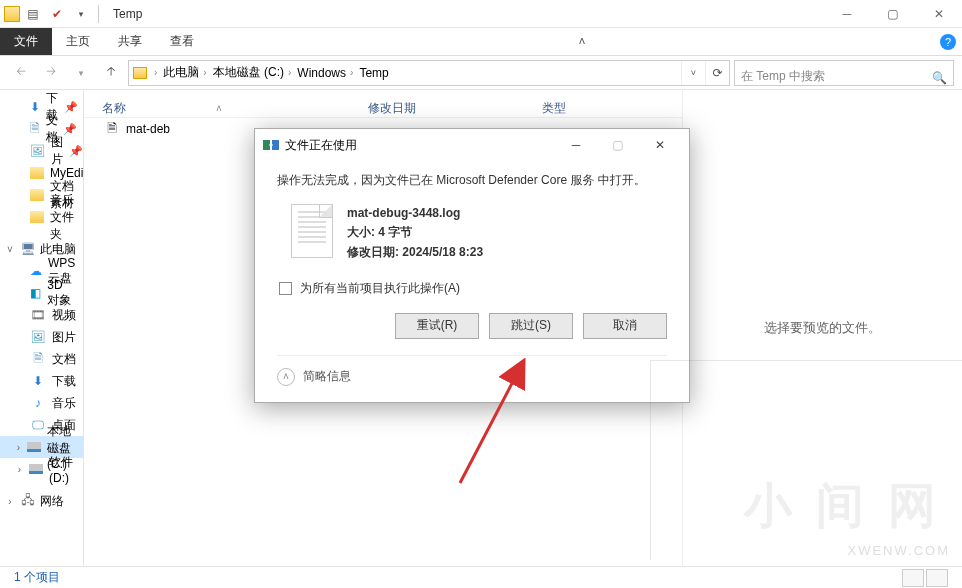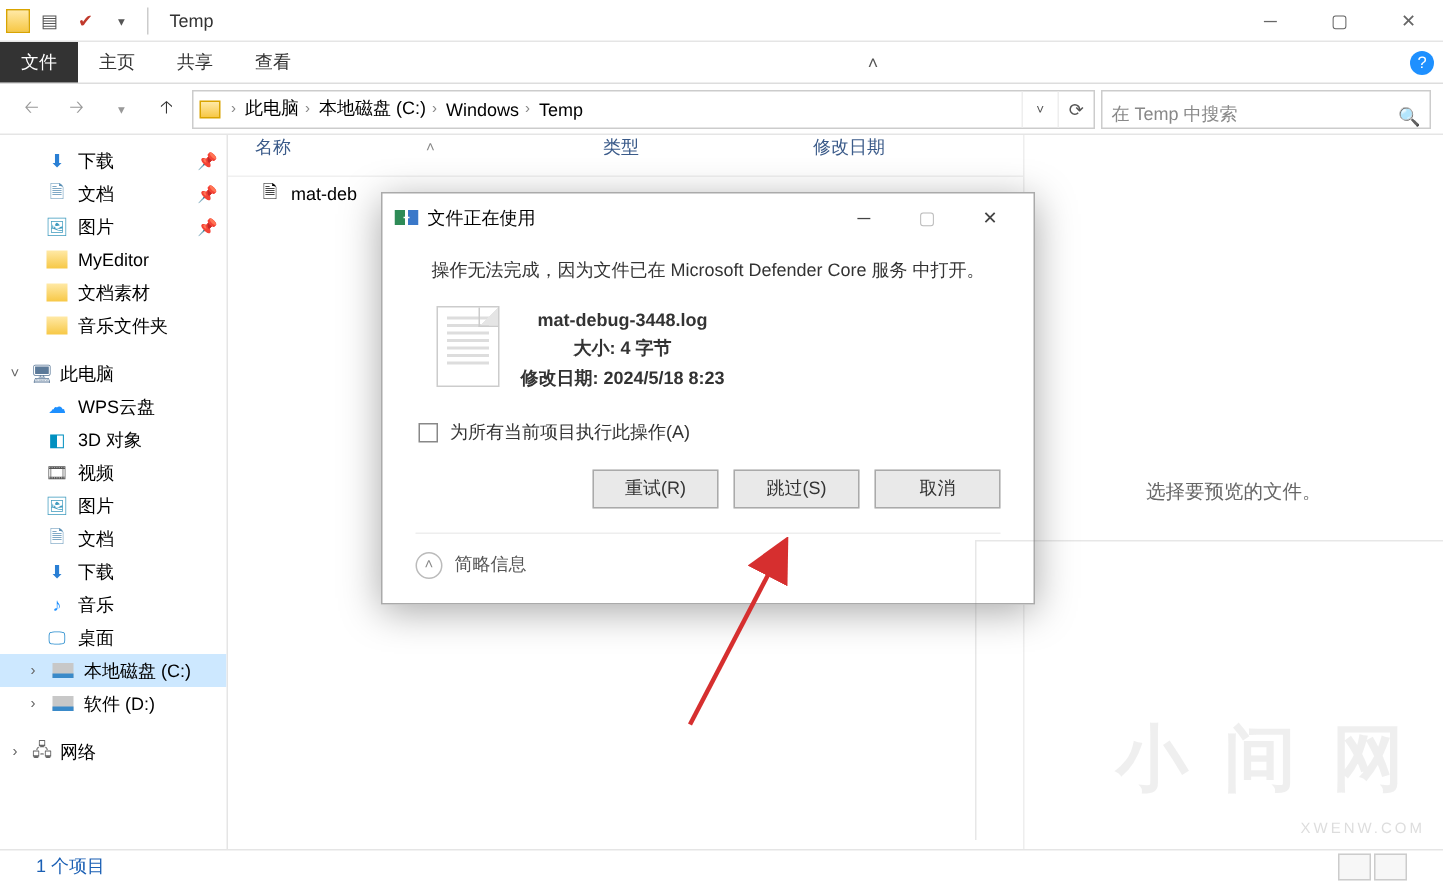--- a/index.html
+++ b/index.html
@@ -54,33 +54,33 @@
 .ico-mus { color:#1e90ff; }
 .ico-desk { color:#2d8fcf; }
 .ico-drive { width:14px; height:10px; background:#c8c8c8; border-bottom:3px solid #3a8ac9; }
 .ico-net { color:#666; }
 .tree-chev { width:12px; text-align:center; color:#666; font-size:10px; }
 .tree-group-label { display:flex; align-items:center; gap:4px; padding:2px 4px; height:22px; }
 
 
 .content { flex:1; display:flex; }
 .list-area { flex:1; }
-.cols { height:28px; display:flex; align-items:flex-start; border-bottom:1px solid #f0f0f0; color:#3a5a89; font-size:12px; }
+.cols { height:28px; display:flex; align-items:flex-end; border-bottom:1px solid #f0f0f0; color:#3a5a89; font-size:12px;gap:34px; }
 .cols .col-name { width:250px; padding-left:18px; display:flex; align-items:center; gap:90px; }
 .cols .col { width:140px; }
 .row { display:flex; align-items:center; height:22px; padding-left:20px; gap:6px; }
 .preview { width:280px; border-left:1px solid #eee; display:flex; align-items:center; justify-content:center; color:#666; font-size:13px; }
 
 
-.status { height:22px; border-top:1px solid #e5e5e5; display:flex; align-items:center; padding:0 24px; color:#1a5fb4; font-size:12px; }
+.status { height:22px; border-top:1px solid #e5e5e5; display:flex; align-items:center; padding:0 14px; color:#1a5fb4; font-size:12px; }
 .status .view-btns { margin-left:auto; display:flex; gap:2px; }
 .status .view-btns div { width:22px; height:18px; border:1px solid #ccc; background:#f7f7f7; }
 
 
-.dialog-overlay { position:absolute; left:254px; top:128px; width:436px; background:#fff; border:1px solid #aaa; box-shadow:0 5px 25px rgba(0,0,0,0.35);text-align:center; }
+.dialog-overlay { position:absolute; left:254px; top:128px; width:436px; background:#fff; border:1px solid #aaa; box-shadow:0 5px 25px rgba(0,0,0,0.35); }
 .dlg-title { height:32px; display:flex; align-items:center; padding:0 8px; }
 .dlg-title .dlg-ico { width:16px; height:14px; display:flex; }
 .dlg-title .dlg-text { padding-left:6px; font-size:12px; }
 .dlg-ctrls { margin-left:auto; display:flex; }
 .dlg-ctrls div { width:42px; height:28px; display:flex; align-items:center; justify-content:center; color:#444; }
 .dlg-body { padding: 10px 22px 16px; font-size:12px; color:#333; }
 .dlg-body p { margin-bottom:14px; line-height:1.6; }
 .file-info { display:flex; gap:14px; margin:4px 0 18px 14px;font-weight:bold; }
 .file-thumb { width:42px; height:54px; background:#fff; border:1px solid #ccc; position:relative; }
 .file-thumb:before { content:""; position:absolute; inset:6px 6px auto 6px; height:2px; background:#ddd; box-shadow:0 5px 0 #ddd,0 10px 0 #ddd,0 15px 0 #ddd,0 20px 0 #ddd,0 25px 0 #ddd,0 30px 0 #ddd; }
@@ -92,21 +92,21 @@
 .dlg-btn { width:84px; height:26px; border:1px solid #aaa; background:#e9e9e9; display:flex; align-items:center; justify-content:center; font-size:12px; }
 .dlg-less { display:flex; align-items:center; gap:8px; color:#555; border-top:1px solid #eee; padding-top:12px; }
 .dlg-less .circ { width:18px; height:18px; border:1px solid #bbb; border-radius:50%; display:flex; align-items:center; justify-content:center; font-size:10px; color:#888; }
 
 
 .arrow { position:absolute; left:450px; top:358px; width:90px; height:130px; pointer-events:none; }
 
 
 .watermark { position:absolute; right:20px; bottom:50px; font-size:48px; color:rgba(120,120,120,0.12); font-weight:bold; letter-spacing:6px; pointer-events:none; font-family: "SimSun", serif; }
 .watermark-line { position:absolute; left:650px; right:0; top:360px; height:200px; border-top:1px solid rgba(120,120,120,0.18); border-left:1px solid rgba(120,120,120,0.18); pointer-events:none; }
-.wm-small { position:absolute; right:12px; bottom:30px; font-size:10px; color:rgba(120,120,120,0.25); letter-spacing:2px; }
+.wm-small { position:absolute; right:12px; bottom:30px; font-size:13px; color:rgba(120,120,120,0.25); letter-spacing:2px; }
 </style>
 </head>
 <body>
 
 <div class="titlebar">
   <div class="qat">
     <span class="folder-ico"></span>
     <span class="qat-btn">▤</span>
     <span class="qat-btn" style="color:#c0392b">✔</span>
     <span class="qat-btn" style="font-size:9px">▾</span>
@@ -268,22 +268,22 @@
       </div>
   </div>
 
   <div class="content">
     <div class="list-area">
       <div class="cols">
         <div class="col-name">
             <span>名称</span>
             <span style="color:#888;font-size:10px">˄</span>
           </div>
+        <div class="col">修改日期</div>
         <div class="col">类型</div>
-        <div class="col">修改日期</div>
       </div>
       <div class="row">
         <span class="ico">🗎</span>
         <span>mat-deb</span>
       </div>
     </div>
     <div class="preview">
       <span>选择要预览的文件。</span>
     </div>
   </div>

